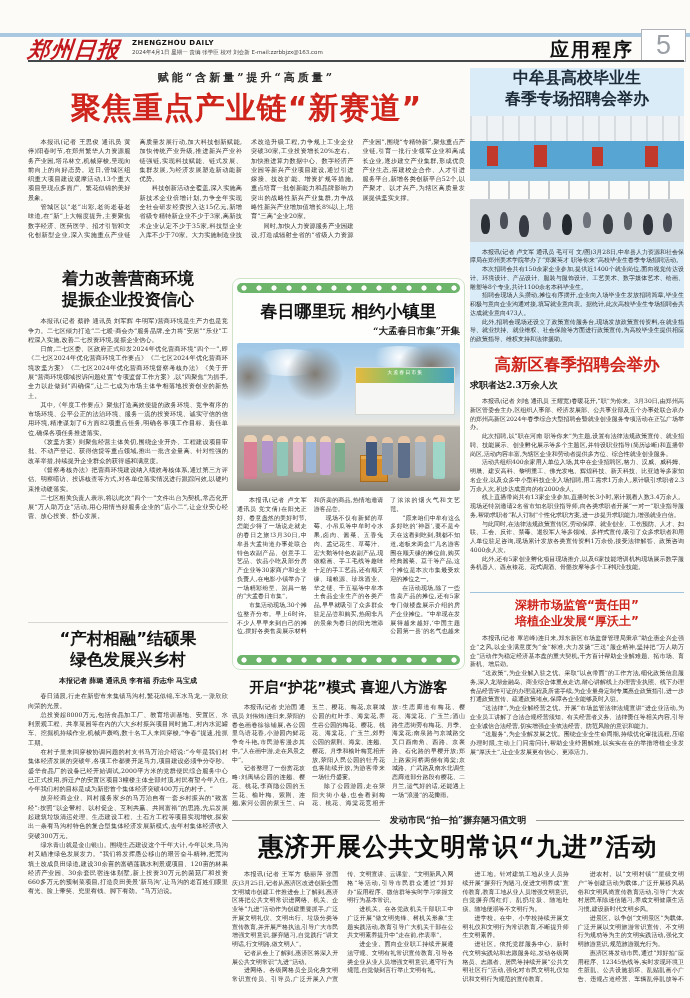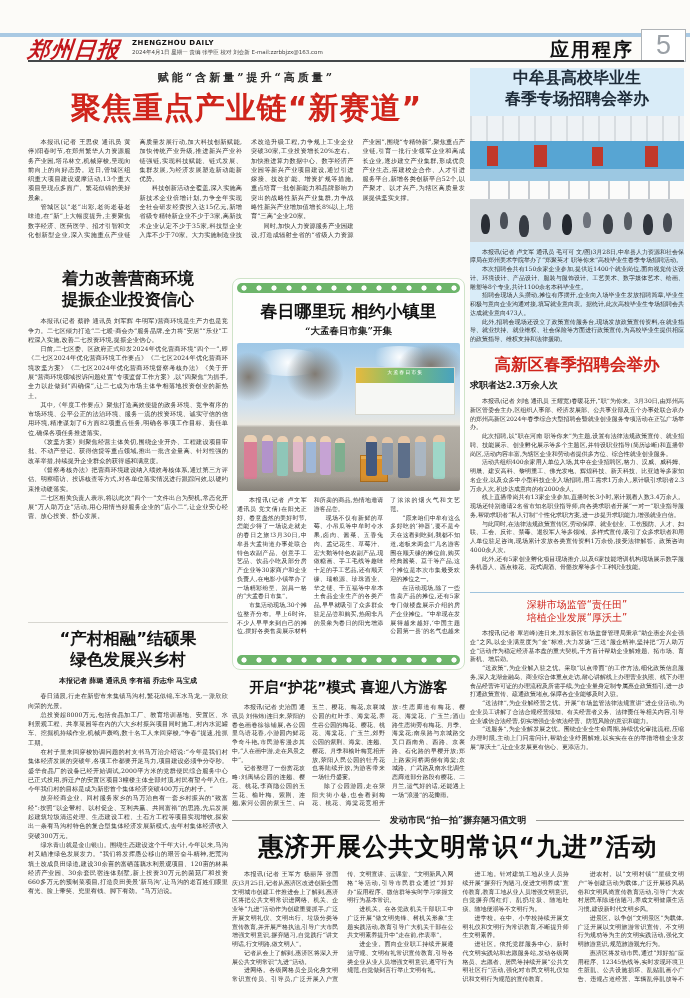--- a/index.html
+++ b/index.html
@@ -40,21 +40,21 @@
   .village .one{height:308px;overflow:hidden;}
   
   .feature{position:absolute;left:232px;top:278px;width:233px;height:392px;box-sizing:border-box;
         border:1px solid #cfe3c9;border-radius:8px;background:#fefefd;padding:4px;}
   .band{height:10px;border-radius:5px;background:#6db56b;
         background-image:radial-gradient(circle at 7px 5px,#fff 2.2px,rgba(255,255,255,0) 3px);
         background-size:15px 10px;}
   .band.bottom{position:absolute;left:4px;right:4px;bottom:4px;}
   .f-title{font-size:17px;font-weight:800;text-align:center;margin:7px 0 2px;color:#111;
         font-family:"DejaVu Sans",sans-serif;}
-  .f-sub{font-size:9.5px;font-weight:700;text-align:center;margin-bottom:5px;color:#222;}
+  .f-sub{font-size:9.5px;font-weight:700;text-align:right;margin-bottom:5px;color:#222;}
   .photo-market{height:148px;position:relative;overflow:hidden;border-radius:2px;
         background:linear-gradient(180deg,#9ec7e6 0%,#cfe0ee 42%,#e9e7df 55%,#b4afa6 57%,#a19c93 100%);}
   .cloud{position:absolute;border-radius:50%;background:radial-gradient(circle,rgba(255,255,255,.95),rgba(255,255,255,0) 70%);}
   .tree{position:absolute;background:radial-gradient(ellipse at center,rgba(120,108,95,.85),rgba(120,108,95,0) 70%);}
   .stall{position:absolute;left:53%;top:16%;width:44%;height:31%;background:#f6f7f4;border:1px solid #d8d8d0;}
   .stall-sign{position:absolute;left:0;top:0;width:100%;height:34%;
         background:linear-gradient(90deg,#e7b93d,#7cc06e 45%,#49a2bf);color:#fff;font-size:5px;
         text-align:center;line-height:8px;font-family:"DejaVu Sans",sans-serif;letter-spacing:1px;}
   .crate{position:absolute;left:55%;bottom:6%;width:12%;height:17%;background:#d9902c;
         border:1px solid #b2701c;box-shadow:inset 0 3px 0 #e8ab4e;}
@@ -87,21 +87,21 @@
         background:repeating-linear-gradient(90deg,#fbfbfa 0 18px,#c6cbd0 18px 20px);}
   .dot{position:absolute;border-radius:50% 50% 40% 40%;}
   .zm-body{height:94px;overflow:hidden;margin-top:6px;}
   .gaoxin{position:absolute;left:470px;top:354px;width:214px;}
   .red-title{font-size:16.5px;font-weight:800;text-align:center;color:#cf241b;
         font-family:"DejaVu Sans",sans-serif;}
   .g-sub{font-size:9px;font-weight:700;text-align:left;margin:3px 0 5px;color:#1c1c1c;}
   .gaoxin .one{height:184px;overflow:hidden;}
   .div-blue{position:absolute;left:470px;top:592px;width:214px;border-top:1px solid #9fc3dd;}
   .sheng{position:absolute;left:470px;top:598px;width:214px;}
-  .red2{font-size:10px;font-weight:400;text-align:center;line-height:1.3;color:#cf241b;
+  .red2{font-size:12px;font-weight:700;text-align:center;line-height:1.3;color:#cf241b;
         font-family:"DejaVu Sans",sans-serif;margin-bottom:5px;}
   .sheng .one{height:168px;overflow:hidden;}
 </style>
 </head>
 <body>
 
 <div class="page">
 
   <div class="topbar"></div>
 

